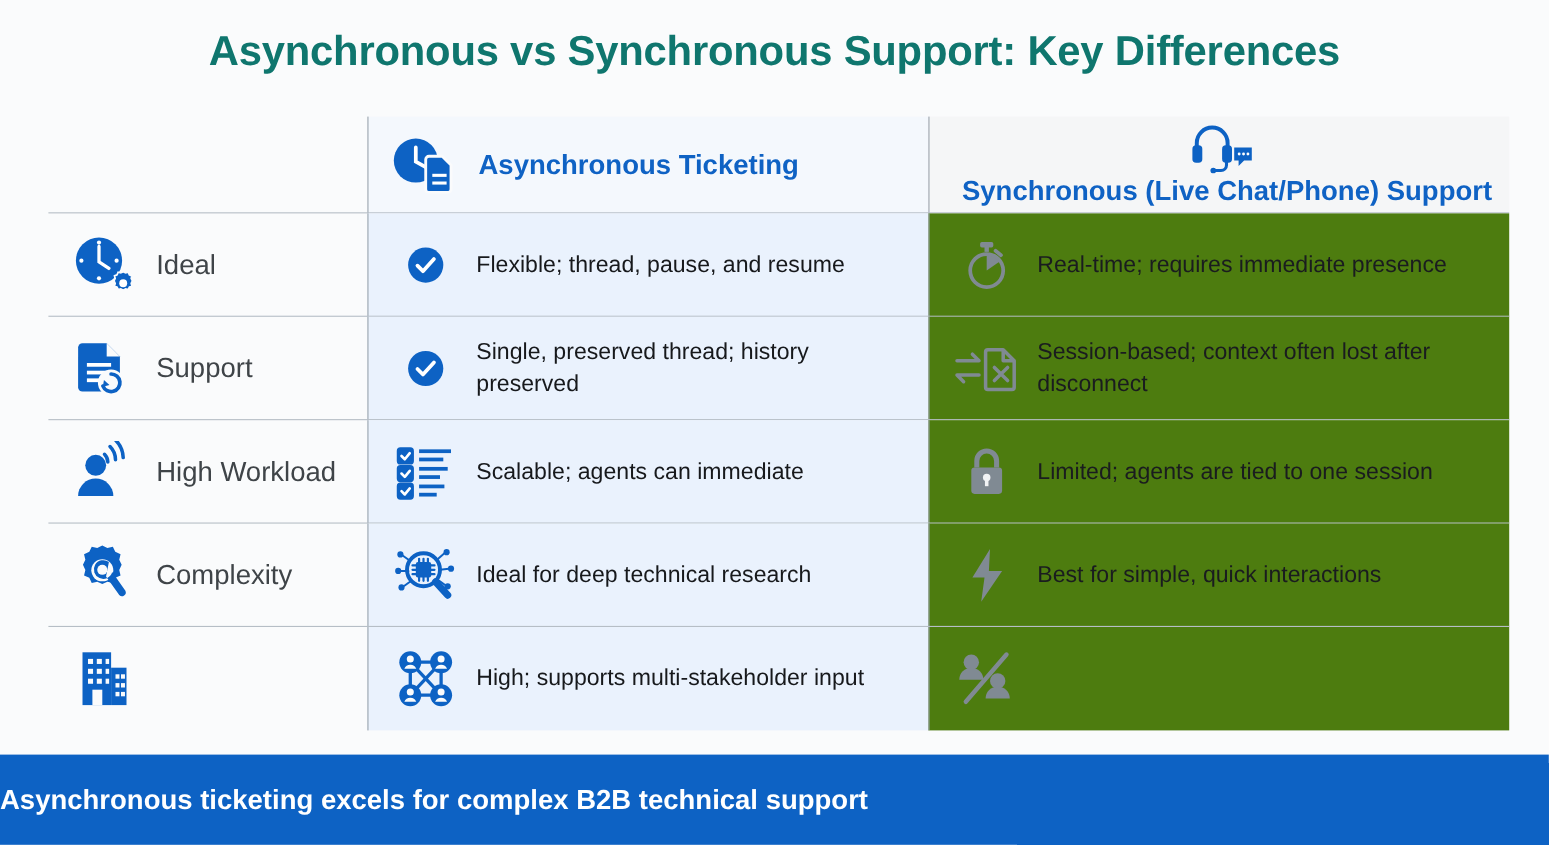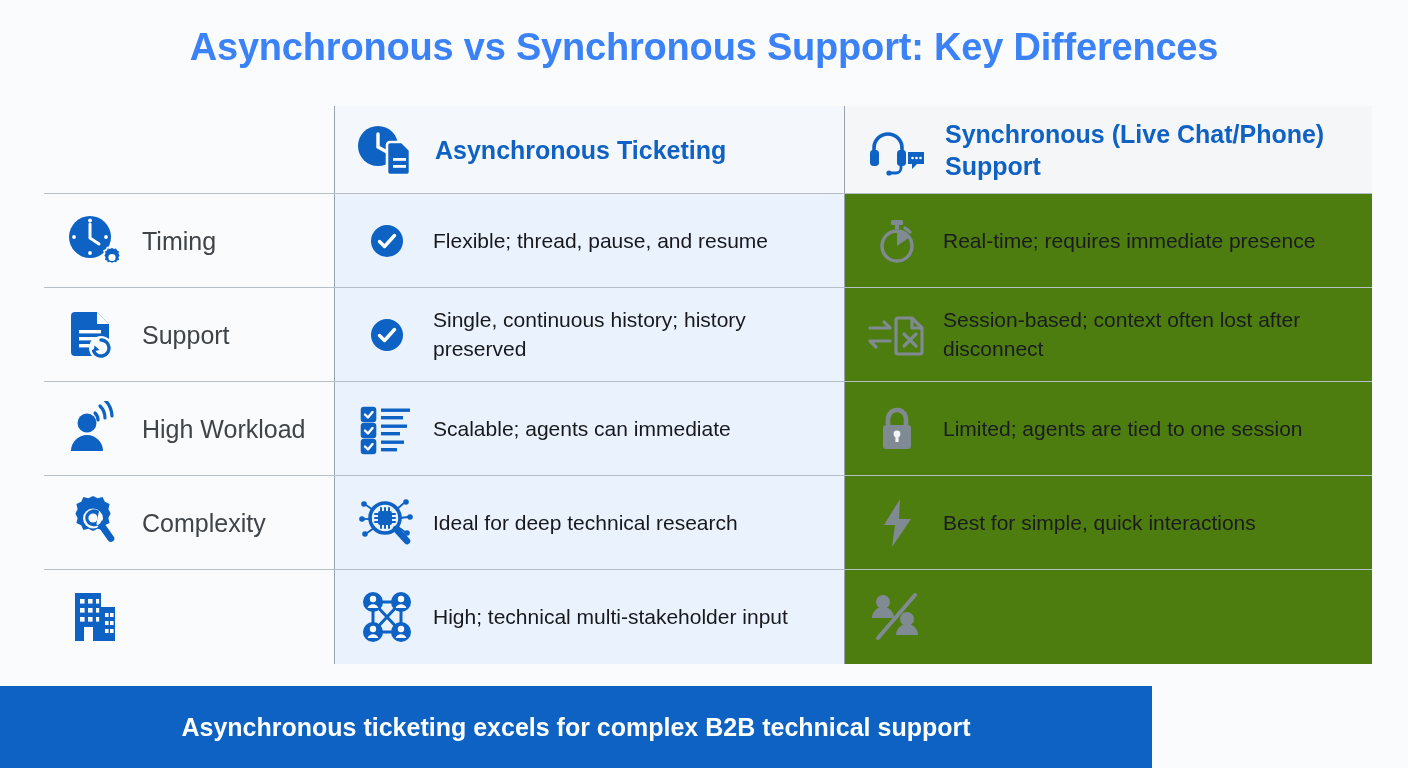--- a/index.html
+++ b/index.html
@@ -23,21 +23,21 @@
 
   
   .title {
     position: absolute;
     left: 0;
     top: 26px;
     width: 1408px;
     text-align: center;
     font-size: 38px;
     font-weight: bold;
-    color: #3b82f6;
+    color: #0f766e;
     letter-spacing: -0.2px;
   }
 
   
   .table {
     position: absolute;
     left: 44px;
     top: 106px;
     width: 1328px;
   }
@@ -45,21 +45,21 @@
     display: flex;
     align-items: stretch;
     position: relative;
   }
   .col-feature { width: 290px; flex: 0 0 290px; }
   .col-async   { width: 510px; flex: 0 0 510px; background: #eaf2fd; }
   .col-sync    { width: 528px; flex: 0 0 528px; background: #4d7c0f; }
 
   .head-row .col-feature { background: transparent; }
   .head-row .col-async   { background: #f4f8fd; }
-  .head-row .col-sync    { background: #f5f6f7; }
+  .head-row .col-sync    { background: #f5f6f7; flex-direction: column; }
 
   .head-row { height: 88px; }
   .data-row { height: 94px; }
 
   .row .cell {
     display: flex;
     align-items: center;
     box-sizing: border-box;
     padding: 0 14px;
   }
@@ -100,26 +100,26 @@
     line-height: 1.38;
     margin-left: 8px;
   }
   .col-sync .val-text { color: #1a1c1f; }
 
   
   .footer {
     position: absolute;
     left: 0;
     top: 686px;
-    width: 1152px;
+    width: 1408px;
     height: 82px;
     background: #0d62c4;
     display: flex;
     align-items: center;
-    justify-content: center;
+    justify-content: flex-start;
   }
   .footer-text {
     color: #ffffff;
     font-size: 25px;
     font-weight: bold;
   }
 
   svg { display: block; }
 </style>
 </head>
@@ -175,21 +175,21 @@
             <circle cx="25" cy="7.5" r="1.9" fill="#ffffff"></circle>
             <circle cx="41" cy="24" r="1.9" fill="#ffffff"></circle>
             <circle cx="9" cy="24" r="1.9" fill="#ffffff"></circle>
             <circle cx="25" cy="40" r="1.9" fill="#ffffff"></circle>
             <g transform="translate(38,34)">
               <path d="M9 0 l2.2 1.1 2.4-.6 1 2.3 2.3 1 -.6 2.4 1.1 2.2 -1.1 2.2 .6 2.4 -2.3 1 -1 2.3 -2.4-.6 -2.2 1.1 -2.2-1.1 -2.4 .6 -1-2.3 -2.3-1 .6-2.4 -1.1-2.2 1.1-2.2 -.6-2.4 2.3-1 1-2.3 2.4 .6 z" fill="#0d62c4" stroke="#fafbfc" stroke-width="1.6"></path>
               <circle cx="9" cy="10.5" r="3.6" fill="#ffffff"></circle>
             </g>
           </svg>
         </span>
-        <span class="feat-label">Timing</span>
+        <span class="feat-label">Ideal</span>
       </div>
 
       <div class="cell col-async">
         <span class="val-icon">
           <svg width="34" height="34" viewBox="0 0 34 34">
             <circle cx="17" cy="17" r="16" fill="#0d62c4"></circle>
             <path d="M9.5 17.5 l5 5 l10 -11" stroke="#ffffff" stroke-width="3.4" fill="none" stroke-linecap="round" stroke-linejoin="round"></path>
           </svg>
         </span>
         <span class="val-text">Flexible; thread, pause, and resume</span>
@@ -227,21 +227,21 @@
         <span class="feat-label">Support</span>
       </div>
 
       <div class="cell col-async">
         <span class="val-icon">
           <svg width="34" height="34" viewBox="0 0 34 34">
             <circle cx="17" cy="17" r="16" fill="#0d62c4"></circle>
             <path d="M9.5 17.5 l5 5 l10 -11" stroke="#ffffff" stroke-width="3.4" fill="none" stroke-linecap="round" stroke-linejoin="round"></path>
           </svg>
         </span>
-        <span class="val-text">Single, continuous history; history preserved</span>
+        <span class="val-text">Single, preserved thread; history preserved</span>
       </div>
 
       <div class="cell col-sync">
         <span class="val-icon">
           <svg width="62" height="46" viewBox="0 0 62 46">
             <path d="M4 16 h20 l-6 -6" stroke="#808a93" stroke-width="3.2" fill="none" stroke-linecap="round" stroke-linejoin="round"></path>
             <path d="M24 29 h-20 l6 6" stroke="#808a93" stroke-width="3.2" fill="none" stroke-linecap="round" stroke-linejoin="round"></path>
             <path d="M32 6 h14 l10 10 v24 a2 2 0 0 1 -2 2 h-22 a2 2 0 0 1 -2 -2 v-32 a2 2 0 0 1 2 -2 z" fill="none" stroke="#808a93" stroke-width="3.2" stroke-linejoin="round"></path>
             <path d="M46 6 v10 h10" fill="none" stroke="#808a93" stroke-width="3.2" stroke-linejoin="round"></path>
             <path d="M38 22 l12 12 M50 22 l-12 12" stroke="#808a93" stroke-width="3.2" stroke-linecap="round"></path>
@@ -425,21 +425,21 @@
               <circle cx="14" cy="40" r="3.2" fill="#fafbfc"></circle>
               <path d="M8.6 49 a5.8 5.8 0 0 1 10.8 0 z" fill="#fafbfc"></path>
             </g>
             <g>
               <circle cx="42" cy="43" r="10" fill="#0d62c4"></circle>
               <circle cx="42" cy="40" r="3.2" fill="#fafbfc"></circle>
               <path d="M36.6 49 a5.8 5.8 0 0 1 10.8 0 z" fill="#fafbfc"></path>
             </g>
           </svg>
         </span>
-        <span class="val-text">High; technical multi-stakeholder input</span>
+        <span class="val-text">High; supports multi-stakeholder input</span>
       </div>
 
       <div class="cell col-sync">
         <span class="val-icon">
           <svg width="56" height="52" viewBox="0 0 56 52">
             <circle cx="14" cy="11" r="7" fill="#808a93"></circle>
             <path d="M3 27 a11 11 0 0 1 22 0 z" fill="#808a93"></path>
             <circle cx="38" cy="28" r="7" fill="#808a93"></circle>
             <path d="M27 44 a11 11 0 0 1 22 0 z" fill="#808a93"></path>
             <path d="M46 4 L9 47" stroke="#808a93" stroke-width="4" stroke-linecap="round"></path>

